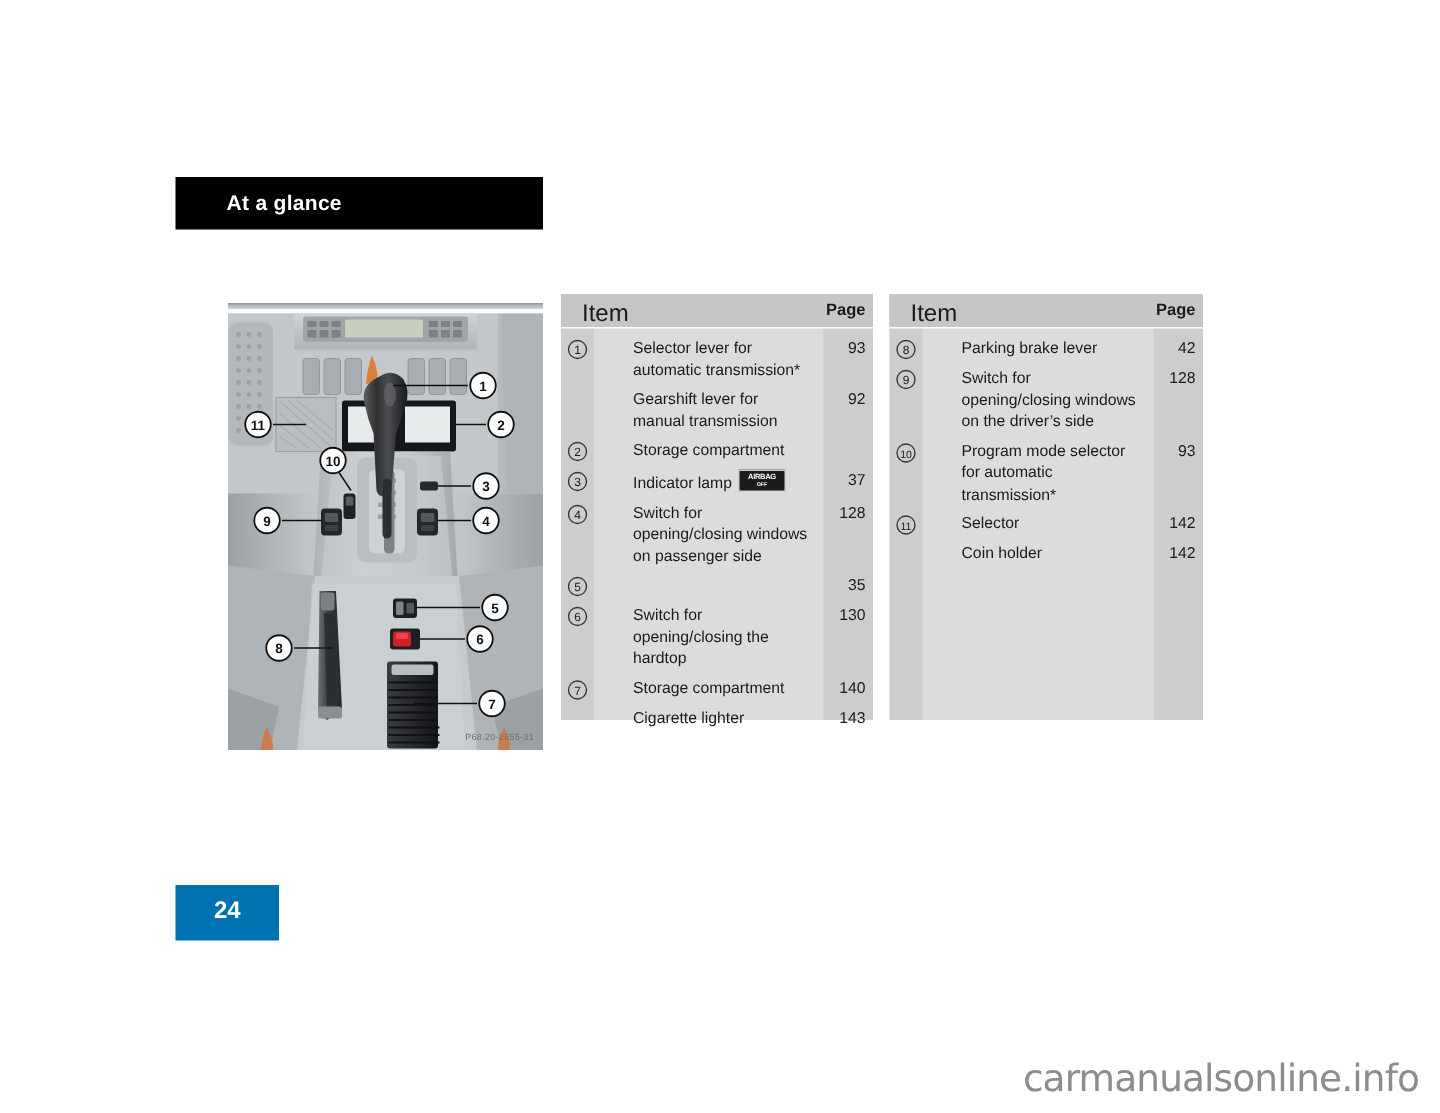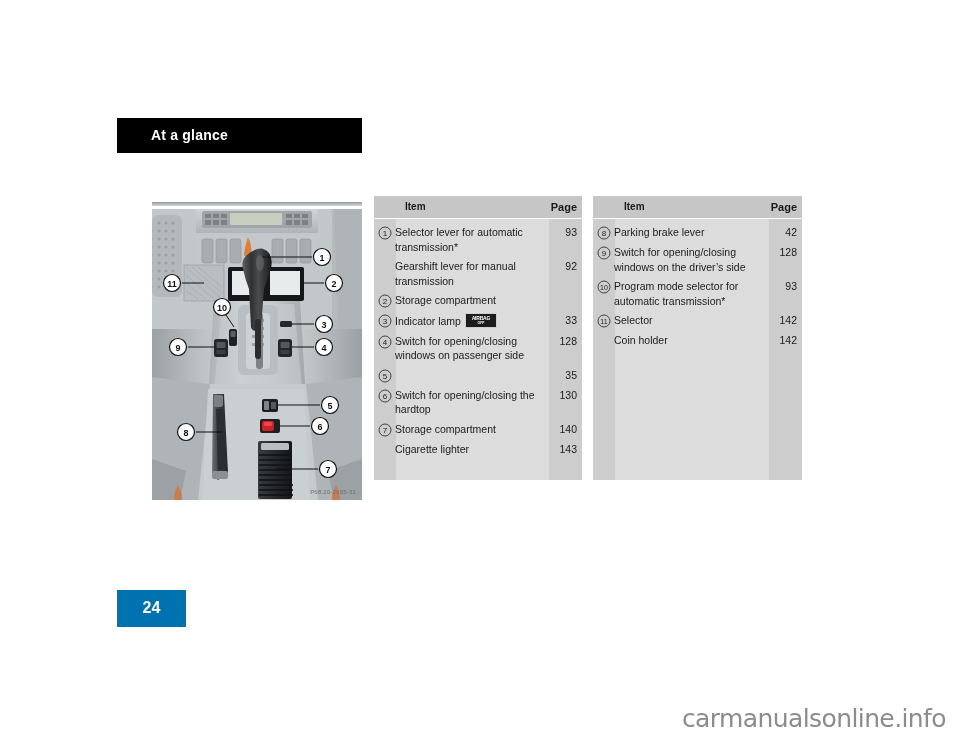--- a/index.html
+++ b/index.html
@@ -126,24 +126,24 @@
     background: #c6c6c6;
   }
   .ref-table .hdr-line {
     position: absolute;
     left: 0; right: 0; top: 22px;
     height: 1px;
     background: #ffffff;
   }
   .ref-table .hdr-item {
     position: absolute;
-    left: 31px;
+    left: 14px;
     top: 5px;
-    font-size: 10px;
-    font-weight: bold;
+    font-size: 16px;
+    font-weight: normal;
     color: #1a1a1a;
   }
   .ref-table .hdr-page {
     position: absolute;
     right: 5px;
     top: 5px;
     font-size: 11px;
     font-weight: bold;
     color: #1a1a1a;
   }
@@ -159,21 +159,21 @@
   }
   .row .marker {
     position: absolute;
     left: 3px;
     top: 1px;
     width: 16px;
     text-align: center;
   }
   .row .marker svg { display: block; margin: 0 auto; }
   .row .label {
-    margin-left: 21px;
+    margin-left: 48px;
     margin-right: 42px;
     font-size: 10.5px;
     line-height: 14.5px;
     color: #1a1a1a;
     padding-top: 0px;
   }
   .row .pageno {
     position: absolute;
     right: 5px;
     top: 0px;
@@ -518,21 +518,21 @@
     </div>
 
     <div class="row gap">
       <div class="marker">
         <svg width="14" height="14" viewBox="0 0 14 14">
             <circle cx="7" cy="7" r="6" fill="none" stroke="#333" stroke-width="0.9"></circle>
             <text x="7" y="10" text-anchor="middle" font-family="Liberation Sans, sans-serif" font-size="8" fill="#1a1a1a">3</text>
           </svg>
       </div>
       <div class="label"><span>Indicator lamp</span><span class="airbag-badge"><span class="ab-top">AIRBAG</span><span class="ab-bot">OFF</span></span></div>
-      <div class="pageno">33</div>
+      <div class="pageno">37</div>
     </div>
 
     <div class="row gap">
       <div class="marker">
         <svg width="14" height="14" viewBox="0 0 14 14">
             <circle cx="7" cy="7" r="6" fill="none" stroke="#333" stroke-width="0.9"></circle>
             <text x="7" y="10" text-anchor="middle" font-family="Liberation Sans, sans-serif" font-size="8" fill="#1a1a1a">4</text>
           </svg>
       </div>
       <div class="label">Switch for opening/closing windows on passenger side</div>

